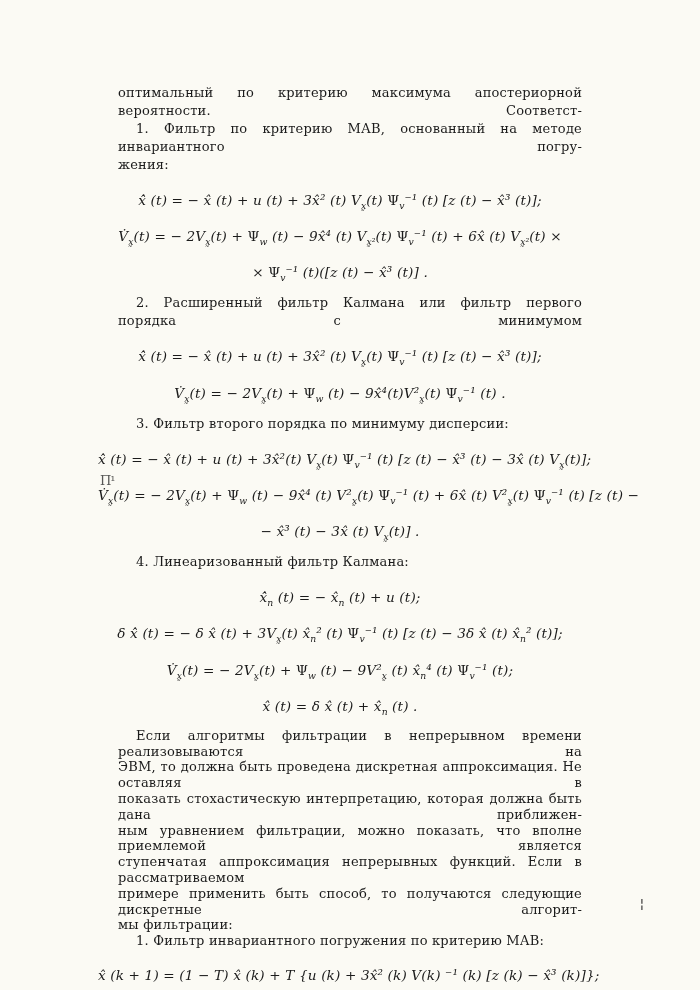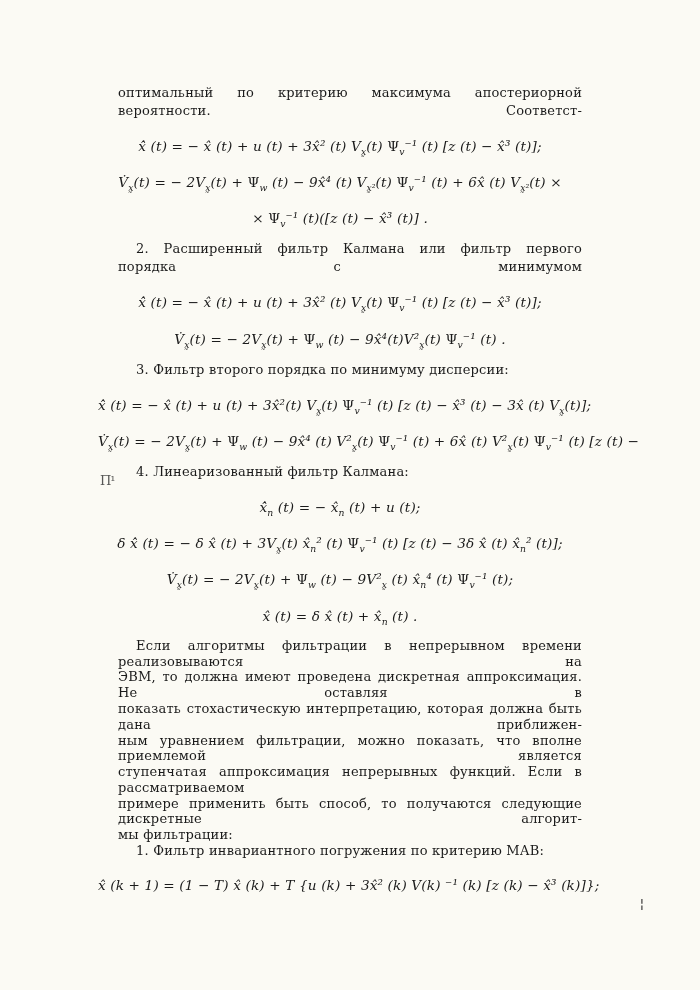--- a/index.html
+++ b/index.html
@@ -61,20 +61,24 @@
 </style>
 </head>
 <body style="background: rgb(251, 250, 244); color: rgb(27, 27, 27);">
 
 <div class="page">
 
   <div class="para">
     <div class="ln j">оптимальный по критерию максимума апостериорной вероятности. Соответст-</div>
   </div>
 
+  <div class="para">
+    <div class="ln j ind">1. Фильтр по критерию МАВ, основанный на методе инвариантного погру-</div>
+    <div class="ln">жения:</div>
+  </div>
 
   <div class="eqs">
     <div class="eqline">x̂̇ (t) = − x̂ (t) + u (t) + 3x̂² (t) V<sub>x̰</sub>(t) <span class="up">Ψ</span><sub>v</sub>⁻¹ (t) [z (t) − x̂³ (t)];</div>
     <div class="eqline">V̇<sub>x̰</sub>(t) = − 2V<sub>x̰</sub>(t) + <span class="up">Ψ</span><sub>w</sub> (t) − 9x̂⁴ (t) V<sub>x̰²</sub>(t) <span class="up">Ψ</span><sub>v</sub>⁻¹ (t) + 6x̂ (t) V<sub>x̰²</sub>(t) ×</div>
     <div class="eqline">× <span class="up">Ψ</span><sub>v</sub>⁻¹ (t)([z (t) − x̂³ (t)] .</div>
   </div>
 
   <div class="para mt4">
     <div class="ln j ind">2. Расширенный фильтр Калмана или фильтр первого порядка с минимумом</div>
   </div>
@@ -84,36 +88,37 @@
     <div class="eqline">V̇<sub>x̰</sub>(t) = − 2V<sub>x̰</sub>(t) + <span class="up">Ψ</span><sub>w</sub> (t) − 9x̂⁴(t)V²<sub>x̰</sub>(t) <span class="up">Ψ</span><sub>v</sub>⁻¹ (t) .</div>
   </div>
 
   <div class="para mt6">
     <div class="ln ind">3. Фильтр второго порядка по минимуму дисперсии:</div>
   </div>
 
   <div class="eqs">
     <div class="eqline">x̂̇ (t) = − x̂ (t) + u (t) + 3x̂²(t) V<sub>x̰</sub>(t) <span class="up">Ψ</span><sub>v</sub>⁻¹ (t) [z (t) − x̂³ (t) − 3x̂ (t) V<sub>x̰</sub>(t)];</div>
     <div class="eqline">V̇<sub>x̰</sub>(t) = − 2V<sub>x̰</sub>(t) + <span class="up">Ψ</span><sub>w</sub> (t) − 9x̂⁴ (t) V²<sub>x̰</sub>(t) <span class="up">Ψ</span><sub>v</sub>⁻¹ (t) + 6x̂ (t) V²<sub>x̰</sub>(t) <span class="up">Ψ</span><sub>v</sub>⁻¹ (t) [z (t) −</div>
+    <div class="eqline">− x̂³ (t) − 3x̂ (t) V<sub>x̰</sub>(t)] .</div>
   </div>
 
   <div class="para mt6">
     <div class="ln ind">4. Линеаризованный фильтр Калмана:</div>
   </div>
 
   <div class="eqs">
     <div class="eqline">x̂̇<sub>n</sub> (t) = − x̂<sub>n</sub> (t) + u (t);</div>
     <div class="eqline">δ x̂̇ (t) = − δ x̂ (t) + 3V<sub>x̰</sub>(t) x̂<sub>n</sub>² (t) <span class="up">Ψ</span><sub>v</sub>⁻¹ (t) [z (t) − 3δ x̂ (t) x̂<sub>n</sub>² (t)];</div>
     <div class="eqline">V̇<sub>x̰</sub>(t) = − 2V<sub>x̰</sub>(t) + <span class="up">Ψ</span><sub>w</sub> (t) − 9V²<sub>x̰</sub> (t) x̂<sub>n</sub>⁴ (t) <span class="up">Ψ</span><sub>v</sub>⁻¹ (t);</div>
     <div class="eqline">x̂ (t) = δ x̂ (t) + x̂<sub>n</sub> (t) .</div>
   </div>
 
   <div class="para tight mt6">
     <div class="ln j ind">Если алгоритмы фильтрации в непрерывном времени реализовываются на</div>
-    <div class="ln j">ЭВМ, то должна имеют проведена дискретная аппроксимация. Не оставляя в</div>
+    <div class="ln j">ЭВМ, то должна быть проведена дискретная аппроксимация. Не оставляя в</div>
     <div class="ln j">показать стохастическую интерпретацию, которая должна быть дана приближен-</div>
     <div class="ln j">ным уравнением фильтрации, можно показать, что вполне приемлемой является</div>
     <div class="ln j">ступенчатая аппроксимация непрерывных функций. Если  в рассматриваемом</div>
     <div class="ln j">примере применить быть способ, то получаются следующие дискретные алгорит-</div>
     <div class="ln">мы фильтрации:</div>
     <div class="ln ind">1. Фильтр инвариантного погружения по критерию МАВ:</div>
   </div>
 
   <div class="eqs">
     <div class="eqline">x̂ (k + 1) = (1 − T) x̂ (k) + T {u (k) + 3x̂² (k) V(k) ⁻¹ (k) [z (k) − x̂³ (k)]};</div>

